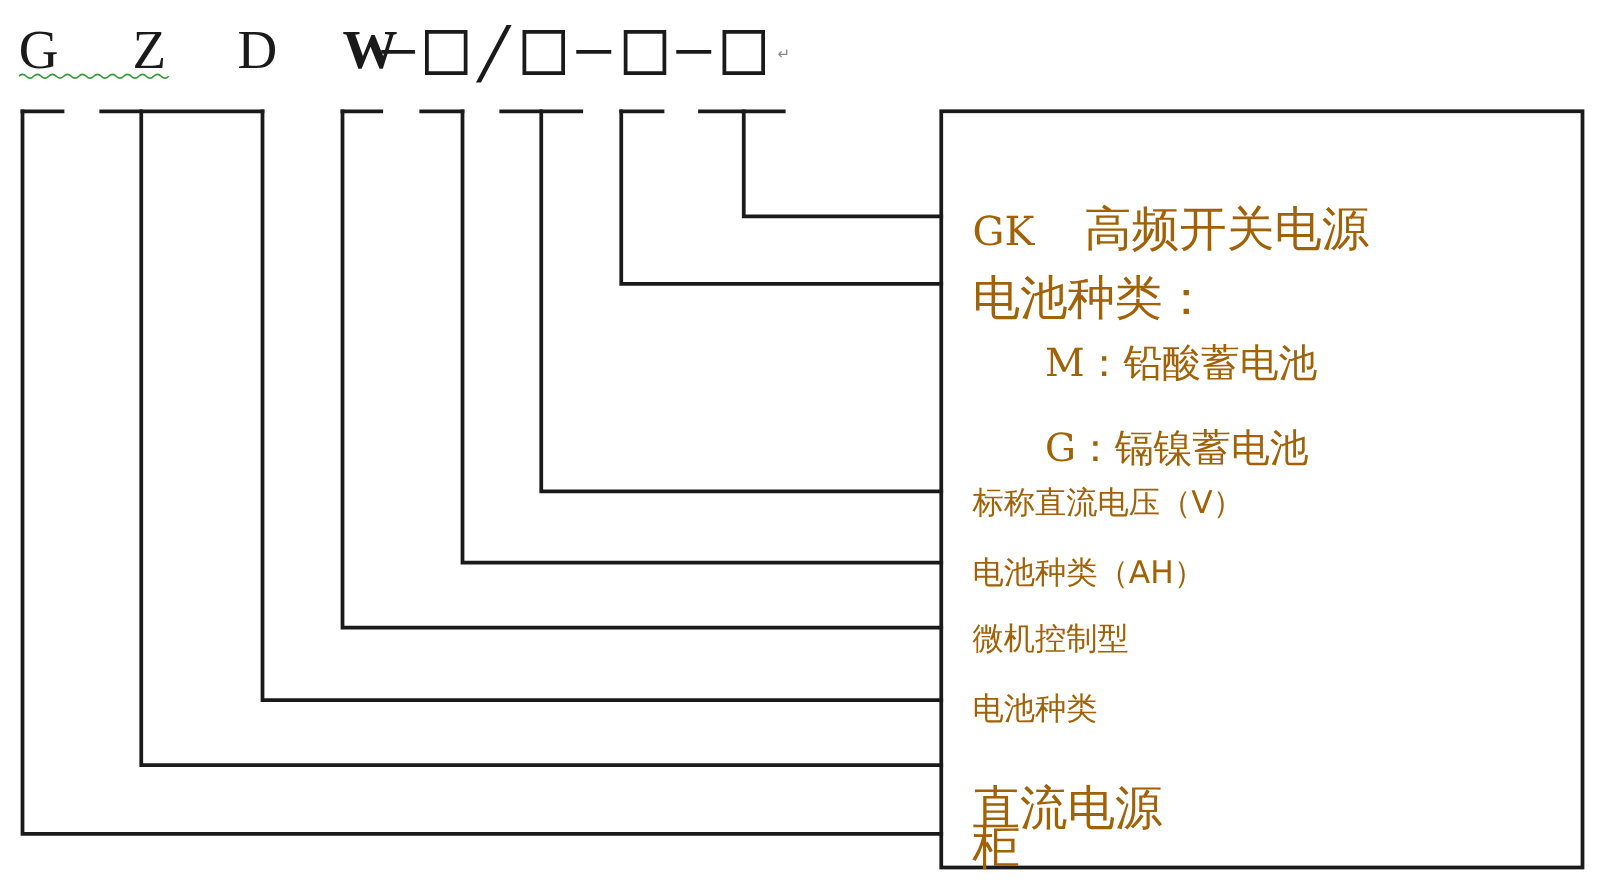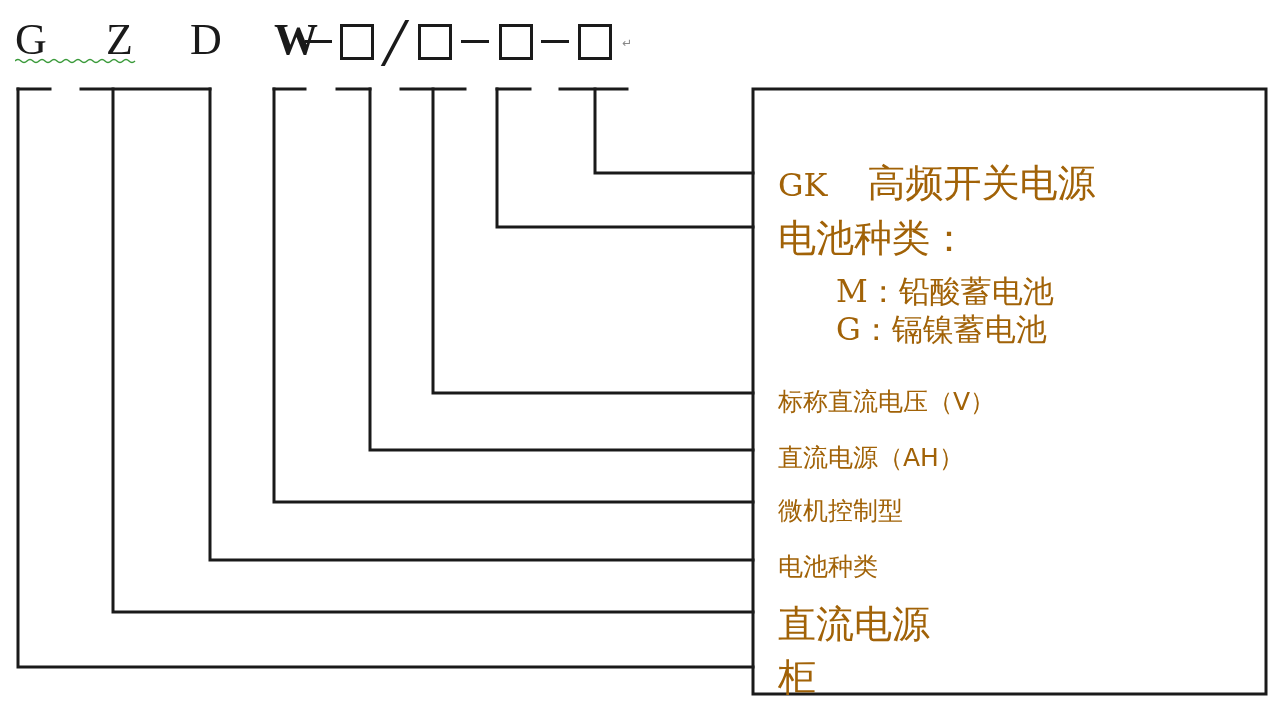--- a/index.html
+++ b/index.html
@@ -82,35 +82,35 @@
   <div>
     <div class="label big" style="top:152px;">
       <span class="latin" style="font-size:32px;">GK</span><span style="display:inline-block;width:40px;"></span><span>高频开关电源</span>
     </div>
     <div class="label big" style="top:207px;text-align:center;">
       <span>电池种类：</span>
     </div>
     <div class="label sub" style="top:264px;">
       <span class="latin">M：</span><span>铅酸蓄电池</span>
     </div>
-    <div class="label sub" style="top:302px;">
+    <div class="label sub" style="top:332px;">
       <span class="latin">G：</span><span>镉镍蓄电池</span>
     </div>
     <div class="label med" style="top:377px;">
       <span>标称直流电压（V）</span>
     </div>
     <div class="label med" style="top:433px;">
-      <span>直流电源（AH）</span>
+      <span>电池种类（AH）</span>
     </div>
     <div class="label med" style="top:486px;text-align:right;">
       <span>微机控制型</span>
     </div>
     <div class="label med" style="top:542px;">
       <span>电池种类</span>
     </div>
-    <div class="label big" style="top:593px;">
+    <div class="label big" style="top:615px;">
       <span>直流电源</span>
     </div>
     <div class="label big" style="top:646px;">
       <span>柜</span>
     </div>
   </div>
 </div>
 
 </body></html>

